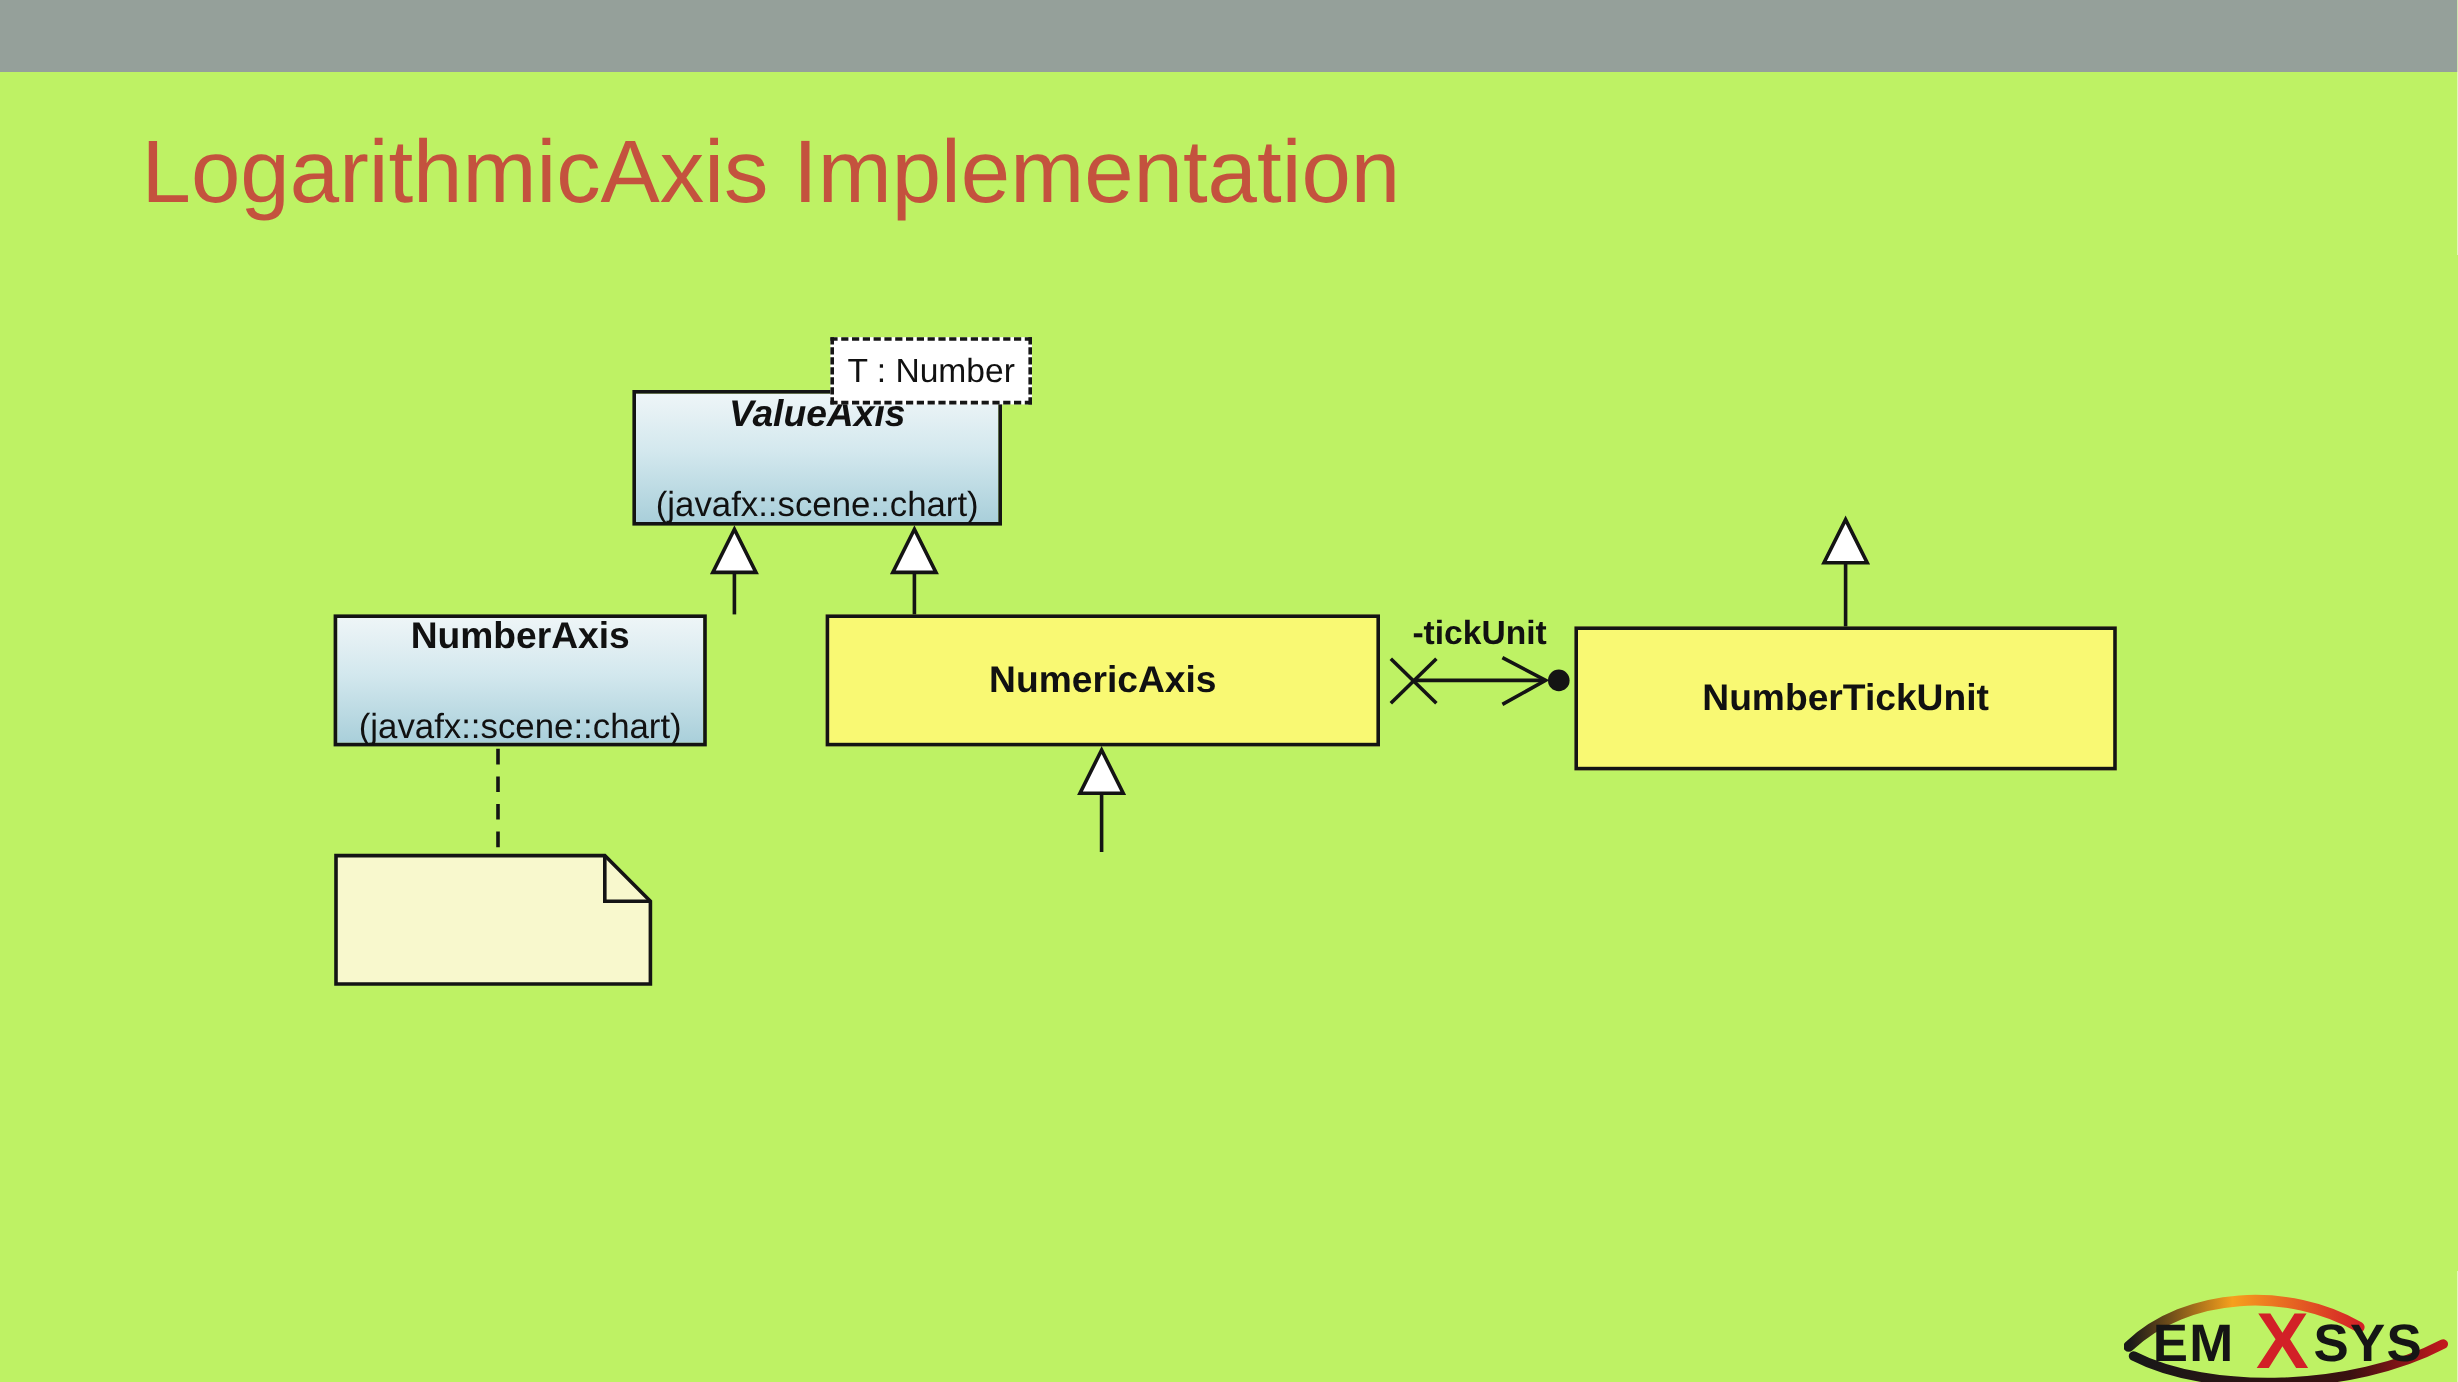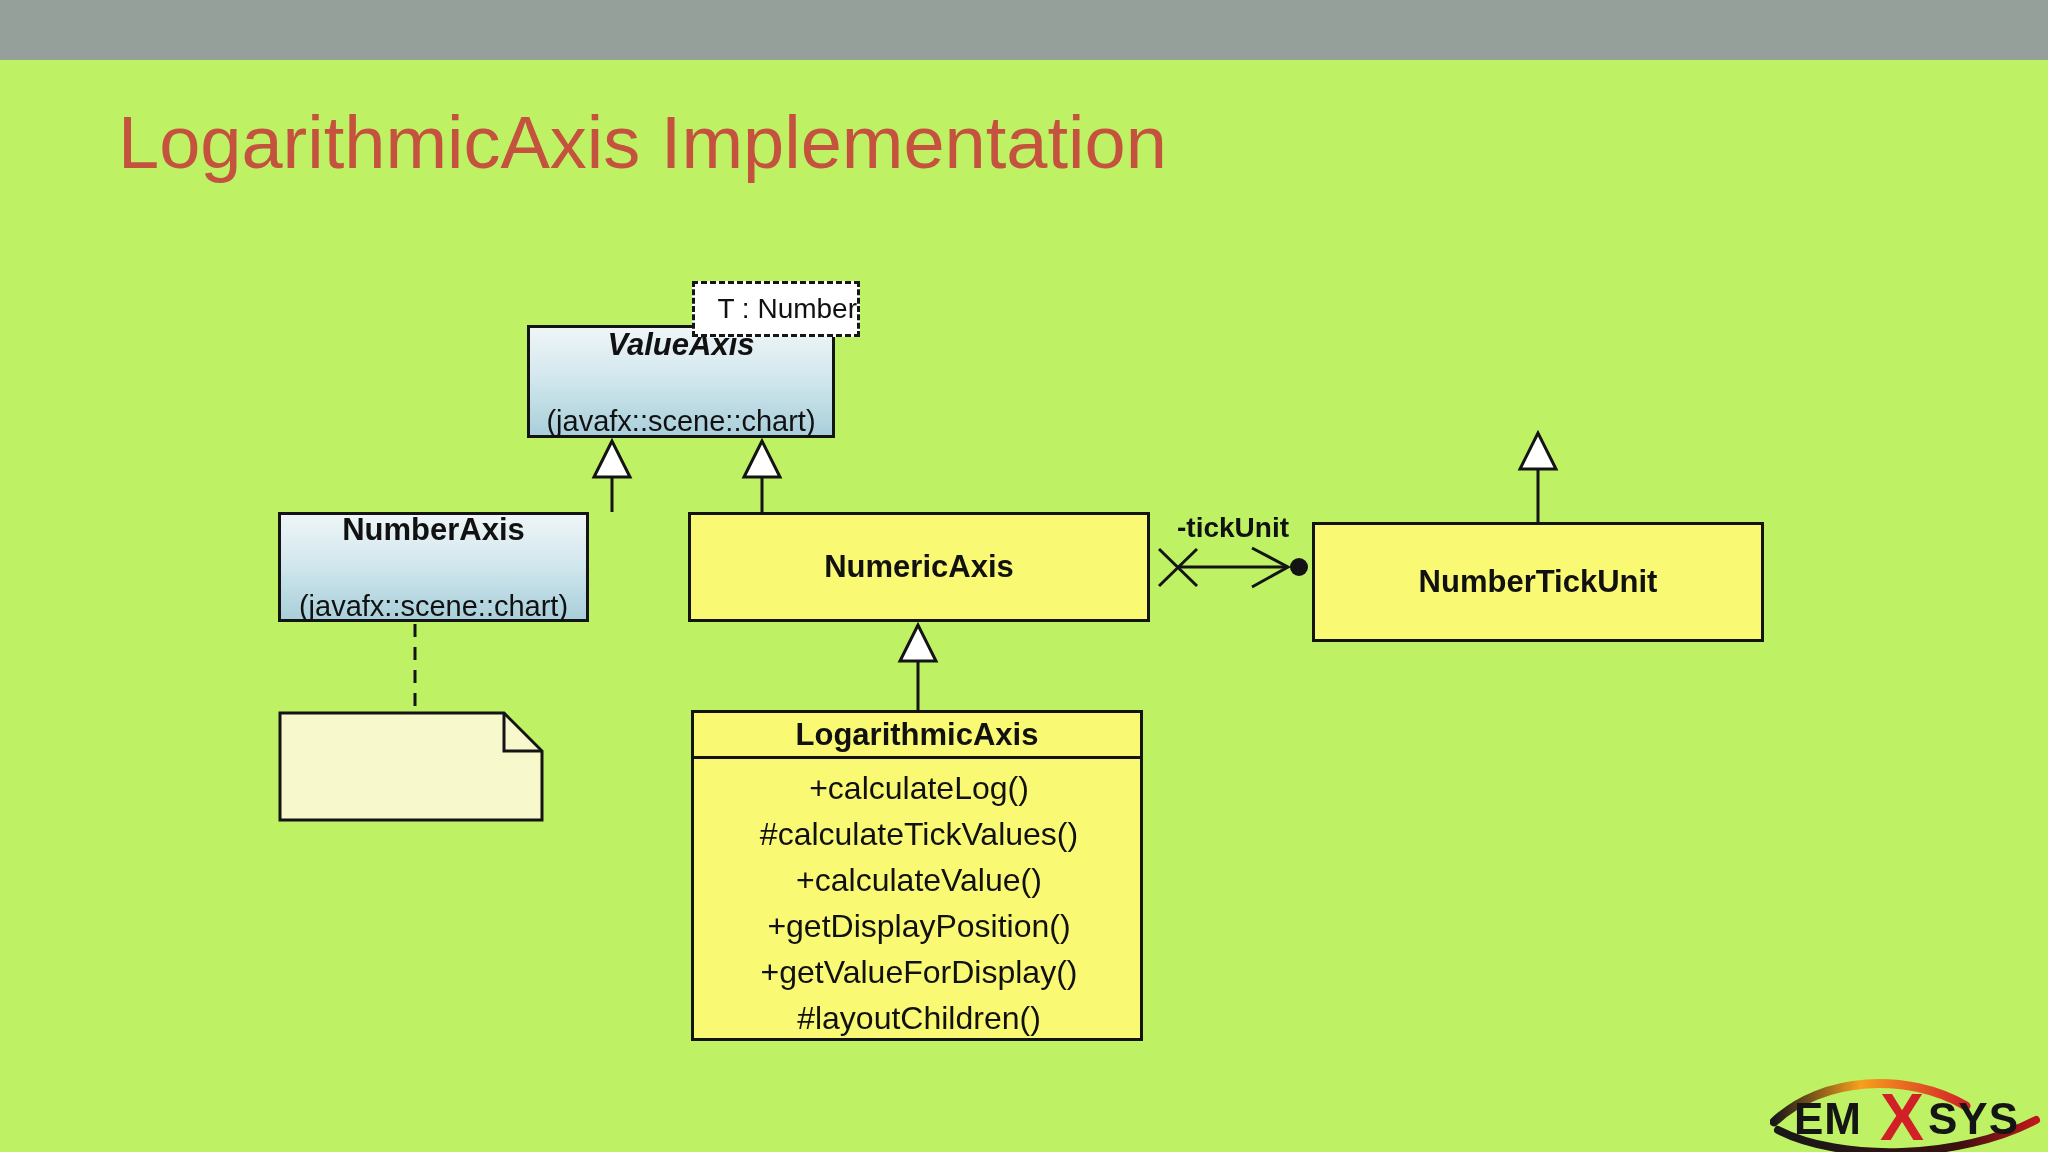--- a/index.html
+++ b/index.html
@@ -20,21 +20,21 @@
   .yellow{background:#f9f973;}
   .uml .cname{font-size:31px;font-weight:bold;line-height:40px;}
   .uml .cname.abstract{font-style:italic;}
   .uml .pkg{font-size:29px;line-height:36px;}
   .tparam{
     position:absolute;box-sizing:border-box;border:3px dashed #161616;background:#ffffff;
     display:flex;align-items:center;justify-content:center;
     font-size:28px;color:#111;z-index:6;
   }
   .box-valueaxis{left:527px;top:325px;width:308px;height:113px;z-index:2;}
-  .box-tparam{left:692px;top:281px;width:168px;height:56px;justify-content:flex-end;}
+  .box-tparam{left:692px;top:281px;width:168px;height:56px;}
   .box-numberaxis{left:278px;top:512px;width:311px;height:110px;z-index:2;}
   .box-numericaxis{left:688px;top:512px;width:462px;height:110px;z-index:2;}
   .box-tickunit{left:1312px;top:320px;width:452px;height:110px;z-index:2;}
   .box-numbertickunit{left:1312px;top:522px;width:452px;height:120px;z-index:2;}
   .box-logaxis{left:691px;top:710px;width:452px;height:331px;z-index:2;
                display:block;padding:0;}
   .box-logaxis .chead{
     height:46px;box-sizing:border-box;border-bottom:3px solid #141414;
     display:flex;align-items:center;justify-content:center;
     font-size:31px;font-weight:bold;}
@@ -79,31 +79,20 @@
 
   <div class="uml yellow box-numericaxis">
     <div class="cname">NumericAxis</div>
   </div>
 
 
   <div class="uml yellow box-numbertickunit">
     <div class="cname">NumberTickUnit</div>
   </div>
 
-  <div class="uml yellow box-logaxis">
-    <div class="chead">LogarithmicAxis</div>
-    <div class="methods">
-      <div>+calculateLog()</div>
-      <div>#calculateTickValues()</div>
-      <div>+calculateValue()</div>
-      <div>+getDisplayPosition()</div>
-      <div>+getValueForDisplay()</div>
-      <div>#layoutChildren()</div>
-    </div>
-  </div>
 
   <div class="tparam box-tparam">
     <span>T : Number</span>
   </div>
 
   <div class="assoc-label">-tickUnit</div>
 
   <div class="note-text">final class!</div>
 
   <svg class="overlay" width="2048" height="1152" viewBox="0 0 2048 1152">

